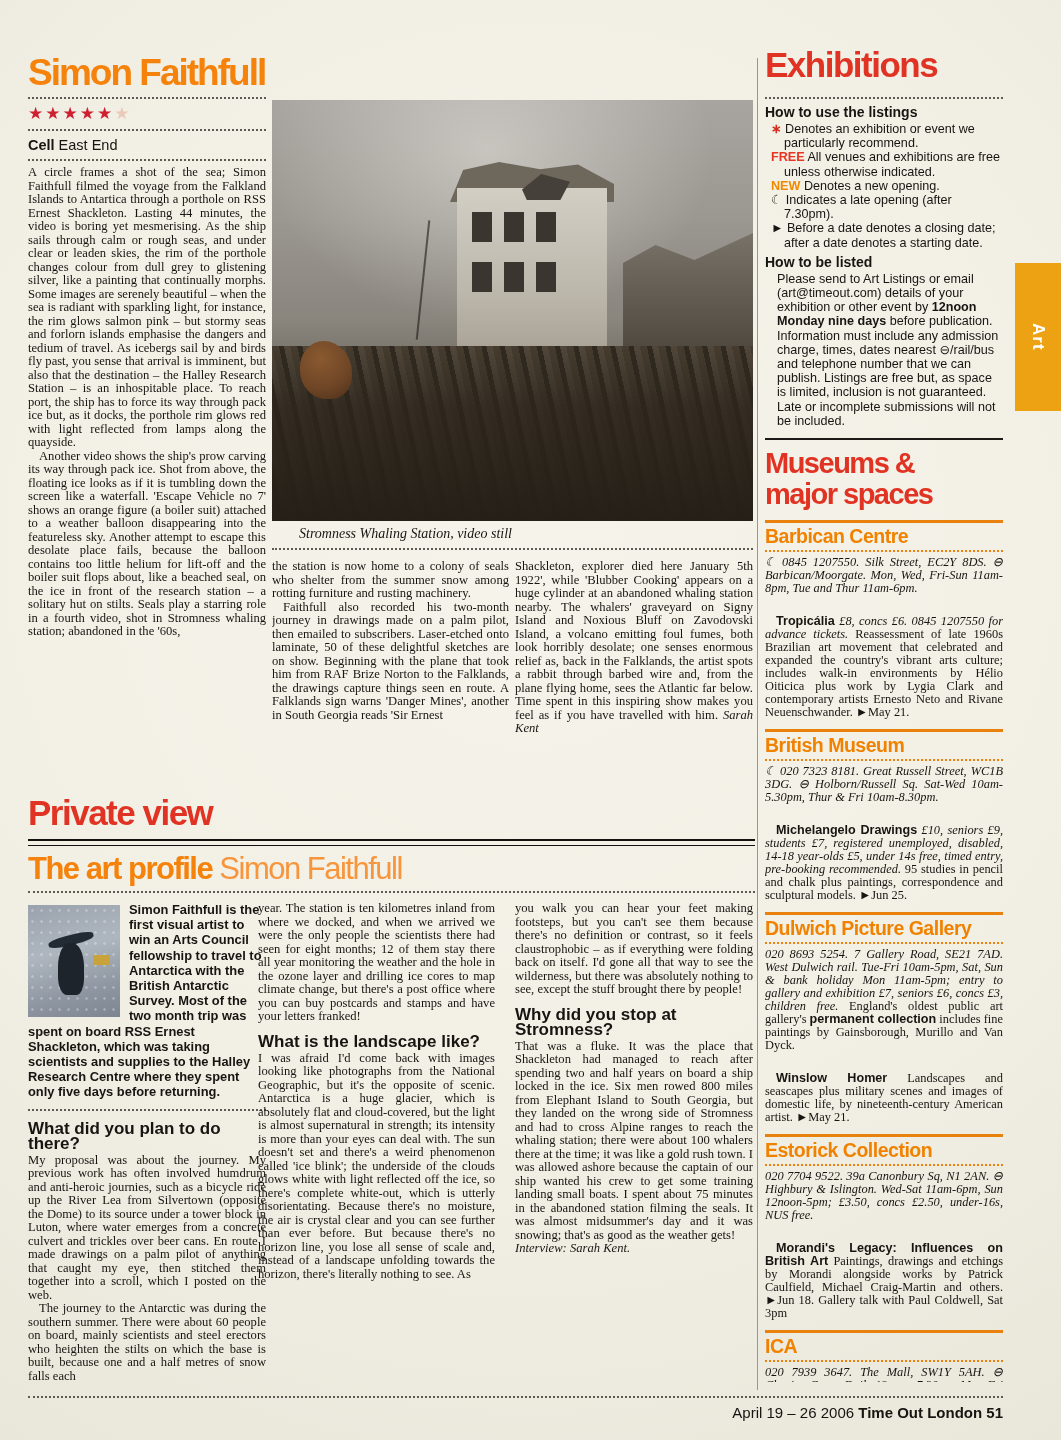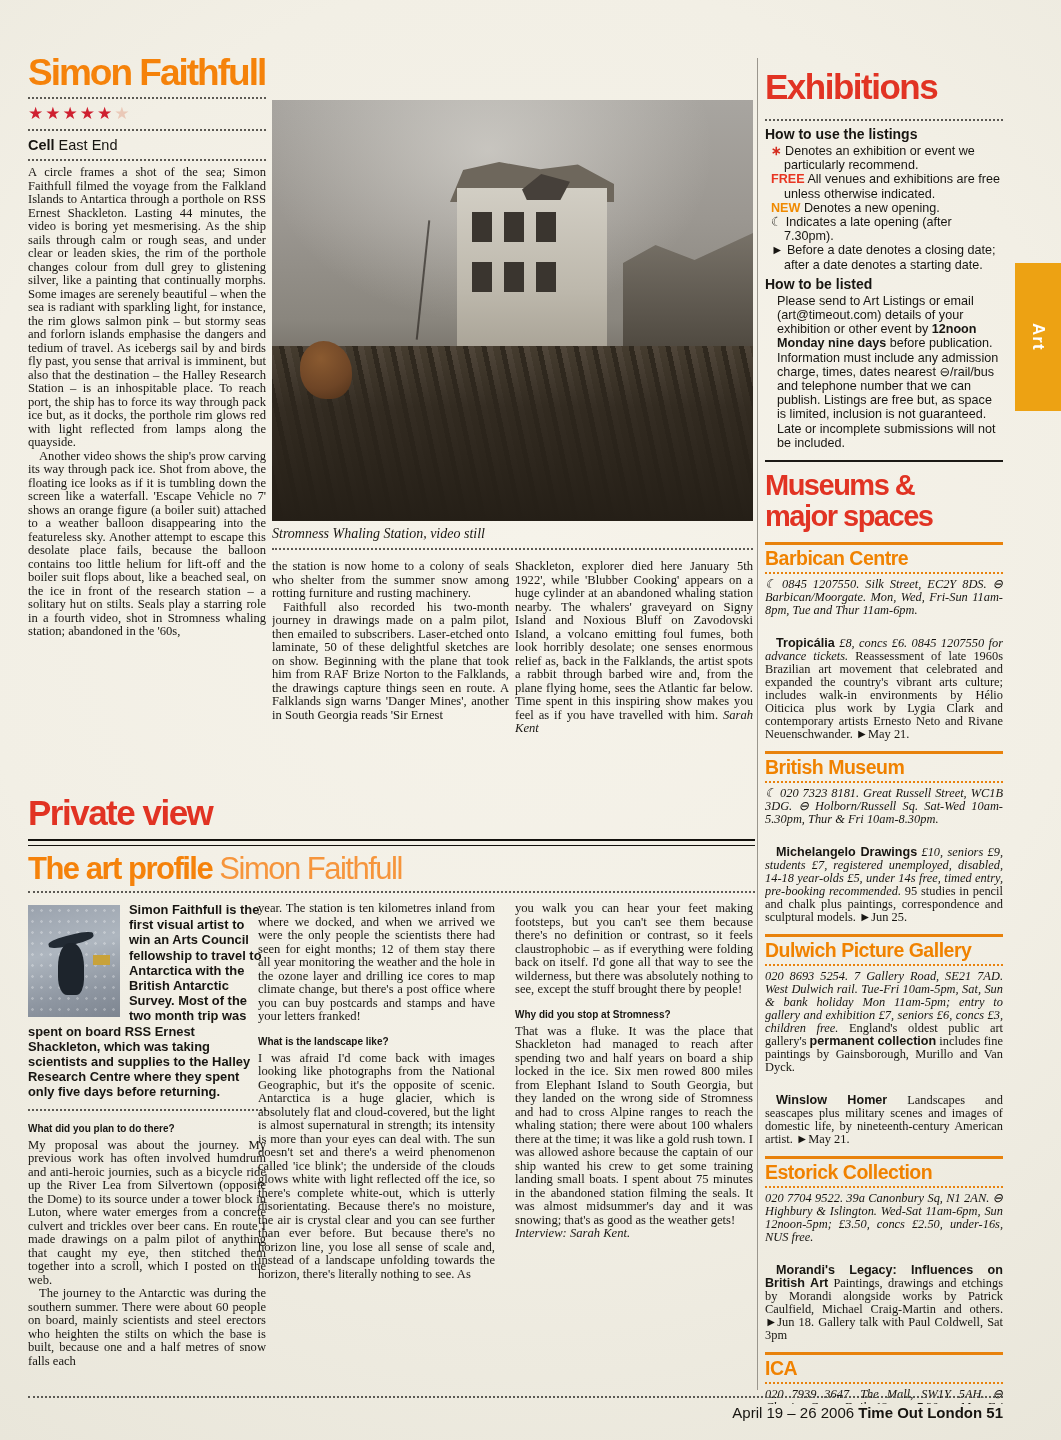--- a/index.html
+++ b/index.html
@@ -22,24 +22,24 @@
   .museums-title{font-weight:bold;color:#e13323;font-size:29px;line-height:31px;letter-spacing:-1.5px;}
   
   .stars{font-size:17px;letter-spacing:2px;color:#cf2030;line-height:20px;}
   .star-ghost{color:#eac9b8;}
   .venue-line{font-size:14.5px;line-height:18px;}
   .venue-line b{font-weight:bold;}
   .serifbody{font-family:"Liberation Serif",serif;font-size:12.6px;line-height:13.5px;text-align:justify;}
   .serifbody p{margin:0;}
   .serifbody p.indent{text-indent:11px;}
   .byline{font-style:italic;}
-  .caption{font-family:"Liberation Serif",serif;font-style:italic;font-size:14px;line-height:18px;margin-top:4px;}
+  .caption{font-family:"Liberation Serif",serif;font-style:italic;font-size:14px;line-height:18px;margin-top:4px;margin-left:27px;}
   
   .intro{font-size:12.9px;line-height:15.2px;font-weight:bold;}
-  .q{font-size:10px;line-height:15px;font-weight:bold;margin:10px 0 3px;}
+  .q{font-size:17px;line-height:15px;font-weight:bold;margin:10px 0 3px;}
   .signoff{font-style:italic;}
   
   .rsans{font-size:12.6px;line-height:14.2px;}
   .howto-h{font-size:14px;line-height:16px;font-weight:bold;margin:4px 0 2px;}
   .howto-item{padding-left:13px;text-indent:-13px;margin:0 0 0 6px;}
   .sym-star{color:#d42b1e;font-weight:bold;}
   .sym-free{color:#e83521;font-weight:bold;}
   .sym-new{color:#f08a00;font-weight:bold;}
   .listed-p{margin:0 0 0 12px;}
   .listed-p b{font-weight:bold;}
@@ -176,21 +176,21 @@
       </div>
     <div class="q">Why did you stop at Stromness?</div>
     <div class="serifbody">
       <p>That was a fluke. It was the place that Shackleton had managed to reach after spending two and half years on board a ship locked in the ice. Six men rowed 800 miles from Elephant Island to South Georgia, but they landed on the wrong side of Stromness and had to cross Alpine ranges to reach the whaling station; there were about 100 whalers there at the time; it was like a gold rush town. I was allowed ashore because the captain of our ship wanted his crew to get some training landing small boats. I spent about 75 minutes in the abandoned station filming the seals. It was almost midsummer's day and it was snowing; that's as good as the weather gets!</p>
       <p class="signoff">Interview: Sarah Kent.</p>
     </div>
   </div>
 
   <div class="abs vrule"></div>
 
-  <div class="abs clip" style="left:765px;top:68px;width:238px;height:1336px;">
+  <div class="abs clip" style="left:765px;top:46px;width:238px;height:1336px;">
     <div class="headline-red">Exhibitions</div>
     <div class="dotted" style="margin-top:14px;"></div>
     <div class="rsans">
       <div class="howto-h">How to use the listings</div>
       <div class="howto-item"><span class="sym-star">∗</span><span> Denotes an exhibition or event we particularly recommend.</span></div>
       <div class="howto-item"><span class="sym-free">FREE</span><span> All venues and exhibitions are free unless otherwise indicated.</span></div>
       <div class="howto-item"><span class="sym-new">NEW</span><span> Denotes a new opening.</span></div>
       <div class="howto-item"><span>☾</span><span> Indicates a late opening (after 7.30pm).</span></div>
       <div class="howto-item"><span>►</span><span> Before a date denotes a closing date; after a date denotes a starting date.</span></div>
       <div class="howto-h">How to be listed</div>

